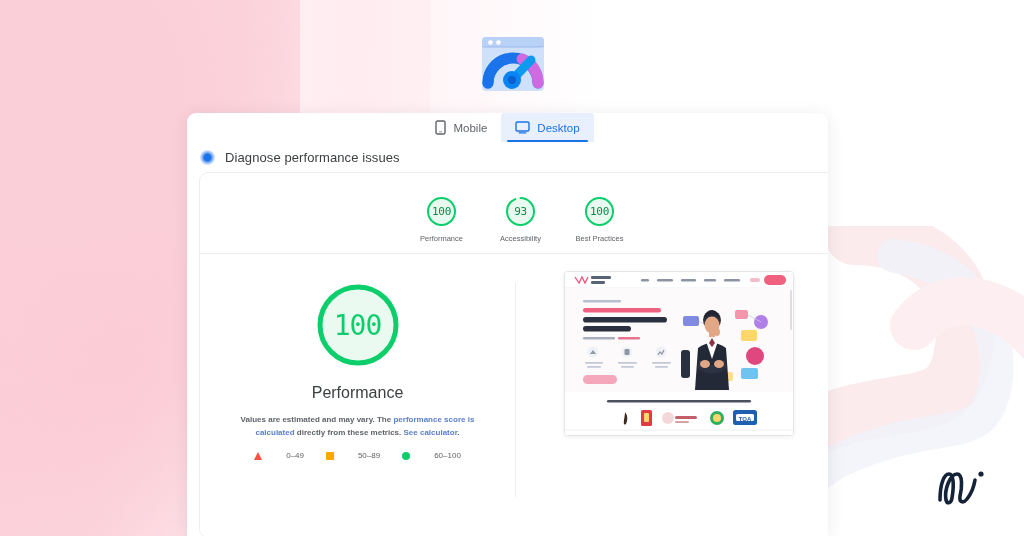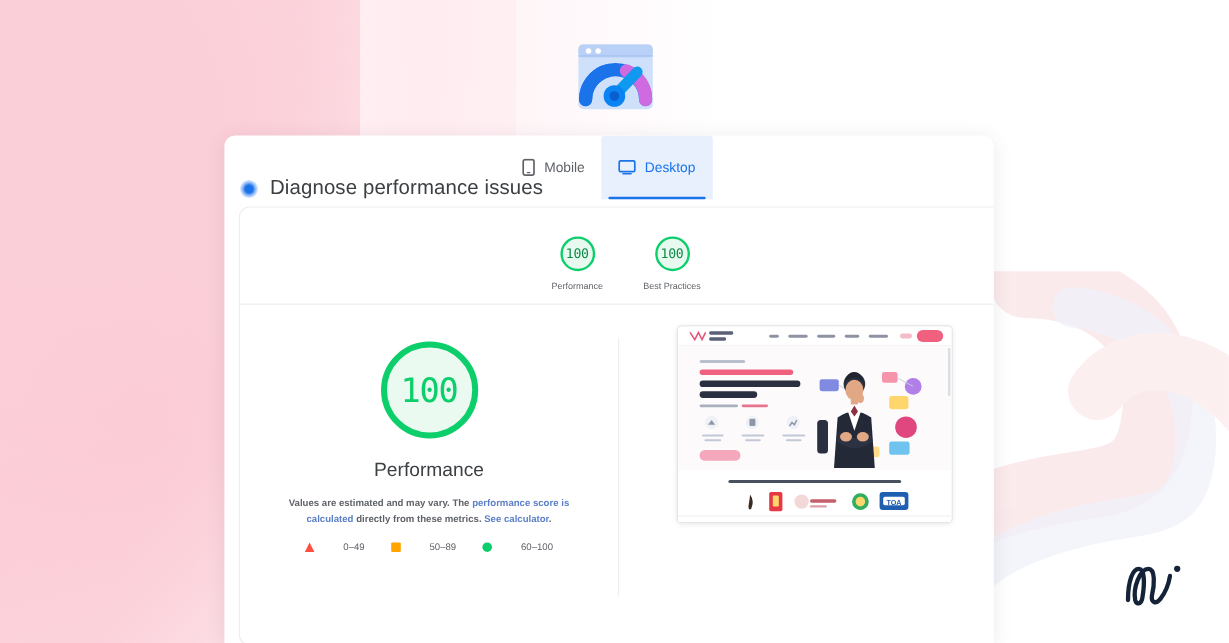--- a/index.html
+++ b/index.html
@@ -25,38 +25,38 @@
   
   #card{
     position:absolute;left:187px;top:113px;width:641px;height:423px;
     background:#ffffff;border-radius:9px 9px 0 0;
     box-shadow:0 2px 16px rgba(70,60,90,.10);
     overflow:hidden;
   }
   
   .tabs{position:absolute;left:0;top:0;width:100%;height:33px;display:flex;justify-content:center;align-items:flex-start;gap:0;}
   .tab{
-    display:flex;align-items:center;gap:7px;height:29px;padding:12px 14px;
+    display:flex;align-items:center;gap:7px;height:29px;padding:0 14px;
     font-size:11.5px;color:#5f6368;cursor:pointer;position:relative;
   }
   .tab .ticon{display:flex;align-items:center;}
   .tab.active{color:#1a73e8;background:#e8f0fe;border-radius:3px 3px 0 0;justify-content:flex-end;}
   .tab.active::after{
     content:"";position:absolute;left:6px;right:6px;bottom:0;height:2.5px;background:#1a73e8;border-radius:2px;
   }
   
   .diagnose{
     position:absolute;left:13px;top:33px;display:flex;align-items:center;gap:10px;height:22px;
   }
   .diag-dot{
     width:15px;height:15px;border-radius:50%;
     background:radial-gradient(circle at 50% 50%, #1a73e8 0%, #1a73e8 30%, #a8c7fa 55%, rgba(200,221,252,.45) 75%, rgba(232,240,254,0) 100%);
     display:flex;align-items:center;justify-content:center;
   }
-  .diag-label{font-size:17px;color:#3c4043;letter-spacing:.1px;}
+  .diag-label{font-size:13px;color:#3c4043;letter-spacing:.1px;}
   
   .panel{
     position:absolute;left:12px;top:59px;width:641px;height:364px;
     background:#fff;border:1px solid #eceef1;border-radius:9px;
   }
   .scores{
     height:80px;display:flex;align-items:center;justify-content:center;gap:0;
     padding-top:6px;
   }
   .score{width:79px;display:flex;flex-direction:column;align-items:center;gap:6px;}
@@ -160,20 +160,30 @@
         <div class="ring">
           <svg width="33" height="33" viewBox="0 0 33 33">
             <circle cx="16.5" cy="16.5" r="13.5" fill="#e8faf0"></circle>
             <circle cx="16.5" cy="16.5" r="13.5" fill="none" stroke="#0cce6b" stroke-width="2" stroke-dasharray="84.8 84.8" stroke-dashoffset="0" transform="rotate(-90 16.5 16.5)" stroke-linecap="round"></circle>
           </svg>
           <span class="rnum">100</span>
         </div>
         <span class="score-lbl">Performance</span>
       </div>
 
+      <div class="score">
+        <div class="ring">
+          <svg width="33" height="33" viewBox="0 0 33 33">
+            <circle cx="16.5" cy="16.5" r="13.5" fill="#e8faf0"></circle>
+            <circle cx="16.5" cy="16.5" r="13.5" fill="none" stroke="#0cce6b" stroke-width="2" stroke-dasharray="78.9 84.8" stroke-dashoffset="0" transform="rotate(-90 16.5 16.5)" stroke-linecap="round"></circle>
+          </svg>
+          <span class="rnum">93</span>
+        </div>
+        <span class="score-lbl">Accessibility</span>
+      </div>
 
       <div class="score">
         <div class="ring">
           <svg width="33" height="33" viewBox="0 0 33 33">
             <circle cx="16.5" cy="16.5" r="13.5" fill="#e8faf0"></circle>
             <circle cx="16.5" cy="16.5" r="13.5" fill="none" stroke="#0cce6b" stroke-width="2" stroke-dasharray="84.8 84.8" stroke-dashoffset="0" transform="rotate(-90 16.5 16.5)" stroke-linecap="round"></circle>
           </svg>
           <span class="rnum">100</span>
         </div>
         <span class="score-lbl">Best Practices</span>

